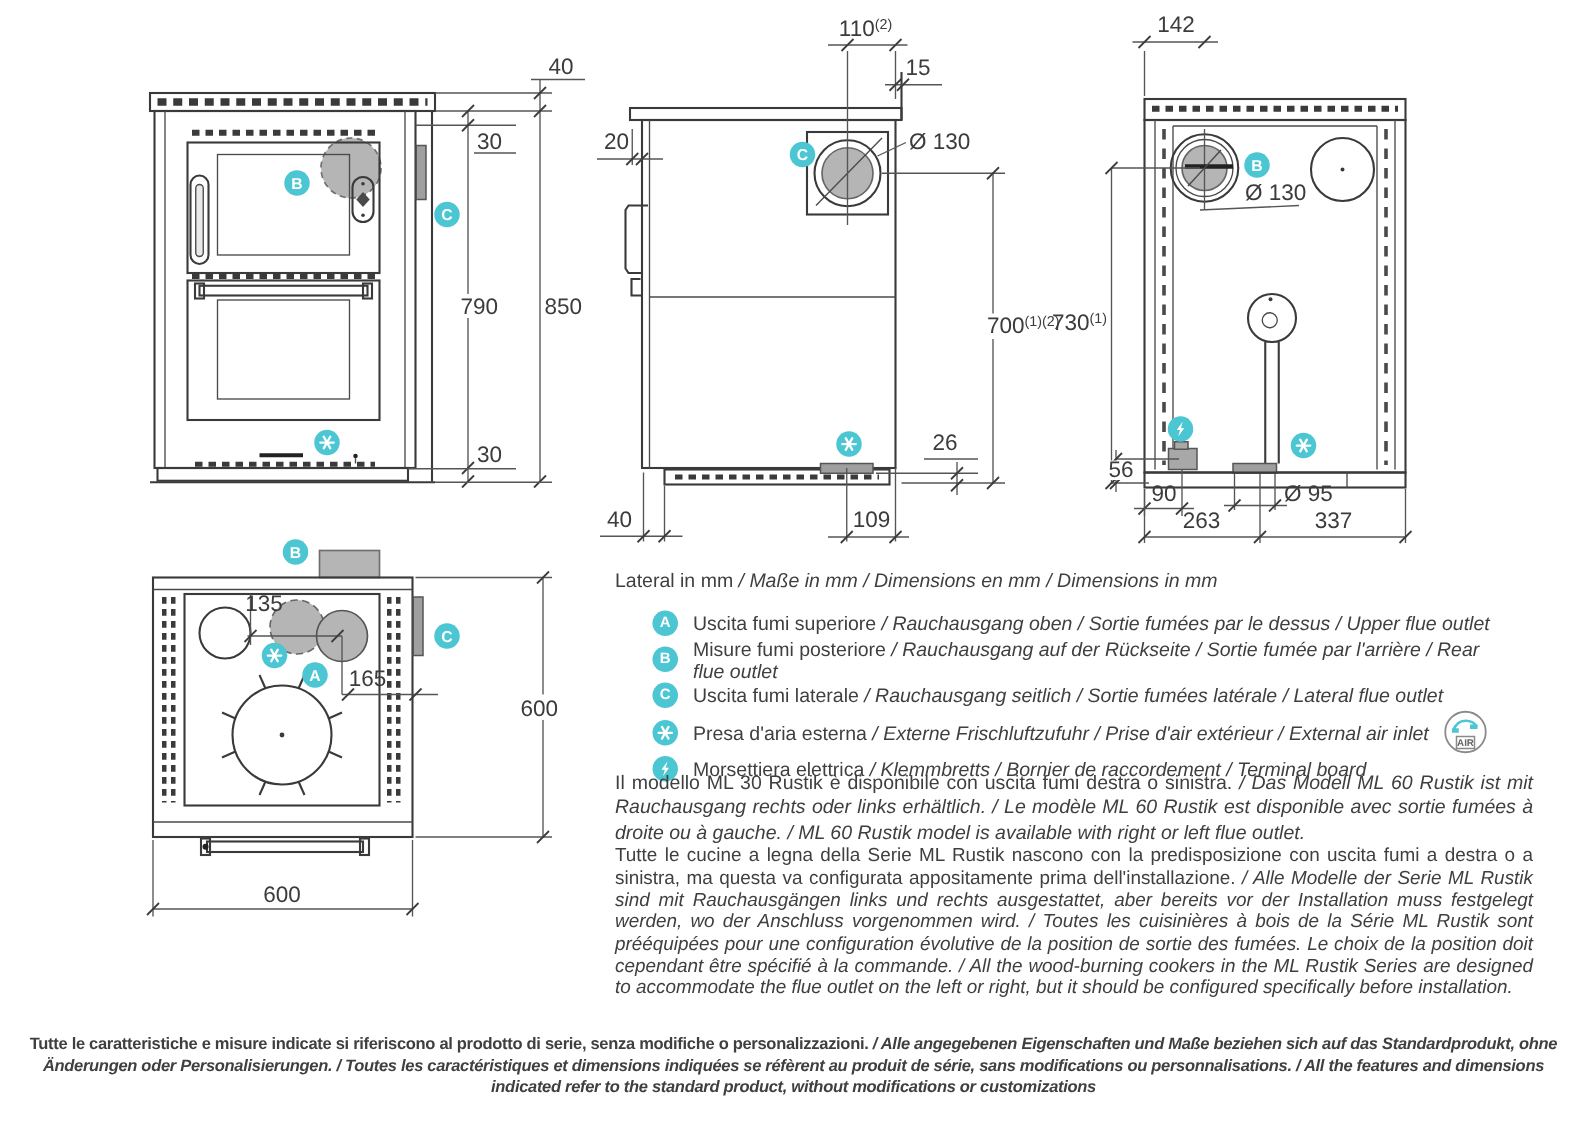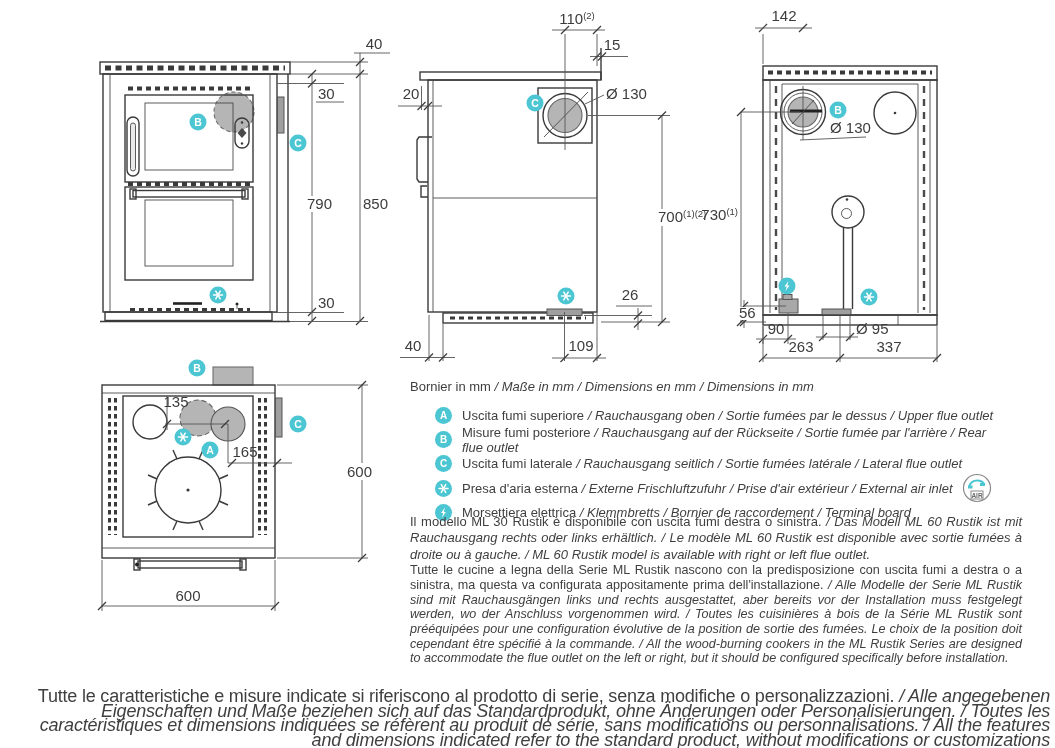--- a/index.html
+++ b/index.html
@@ -27,22 +27,22 @@
   .legend-items{margin-top:9px;}
   .legend-item{display:flex;align-items:center;height:24.4px;padding-left:25px;font-size:13px;}
   .mk{display:inline-flex;width:17px;height:17px;border-radius:50%;background:#4cc6d2;color:#fff;
       font-size:10px;font-weight:bold;align-items:center;justify-content:center;flex:0 0 17px;margin-right:10px;}
   .mk svg{display:block;}
   .it{font-style:italic;}
   .airbadge{margin-left:8px;flex:0 0 32px;}
   .paras{position:absolute;left:410px;top:514px;width:612px;text-align:justify;}
   .p1{font-size:13px;line-height:16.4px;}
   .p2{font-size:12.6px;line-height:14.7px;margin-top:0;}
-  .footer{position:absolute;left:8px;top:689px;width:1042px;font-size:18px;line-height:14.5px;
-          letter-spacing:-0.2px;text-align:right;}
+  .footer{position:absolute;left:8px;top:689px;width:1042px;font-size:11px;line-height:14.5px;
+          letter-spacing:-0.2px;text-align:center;font-weight:bold;}
 </style>
 </head>
 <body>
 
 <div class="page">
 
 <svg width="1055" height="660" viewBox="0 0 1055 660" style="position:absolute;left:0;top:0;">
 
   <g>
     <rect x="100" y="62" width="190" height="12" class="ln"></rect>
@@ -357,21 +357,21 @@
     <line x1="102" y1="560" x2="102" y2="611" class="dl"></line>
     <line x1="275" y1="560" x2="275" y2="611" class="dl"></line>
     <line x1="102" y1="606" x2="275" y2="606" class="dl"></line>
     <line x1="98" y1="610" x2="106" y2="602" class="tk"></line>
     <line x1="271" y1="610" x2="279" y2="602" class="tk"></line>
     <text class="dimtxt" x="188" y="601" text-anchor="middle">600</text>
   </g>
 </svg>
 
 <div class="legend">
-  <div class="units"><span>Bornier in mm</span><span class="it"> / Maße in mm / Dimensions en mm / Dimensions in mm</span></div>
+  <div class="units"><span>Lateral in mm</span><span class="it"> / Maße in mm / Dimensions en mm / Dimensions in mm</span></div>
   <div class="legend-items">
     <div class="legend-item">
       <span class="mk">
             <span>A</span>
           </span>
       <span><span>Uscita fumi superiore</span><span class="it"> / Rauchausgang oben / Sortie fumées par le dessus / Upper flue outlet</span></span>
     </div>
     <div class="legend-item">
       <span class="mk">
             <span>B</span>

